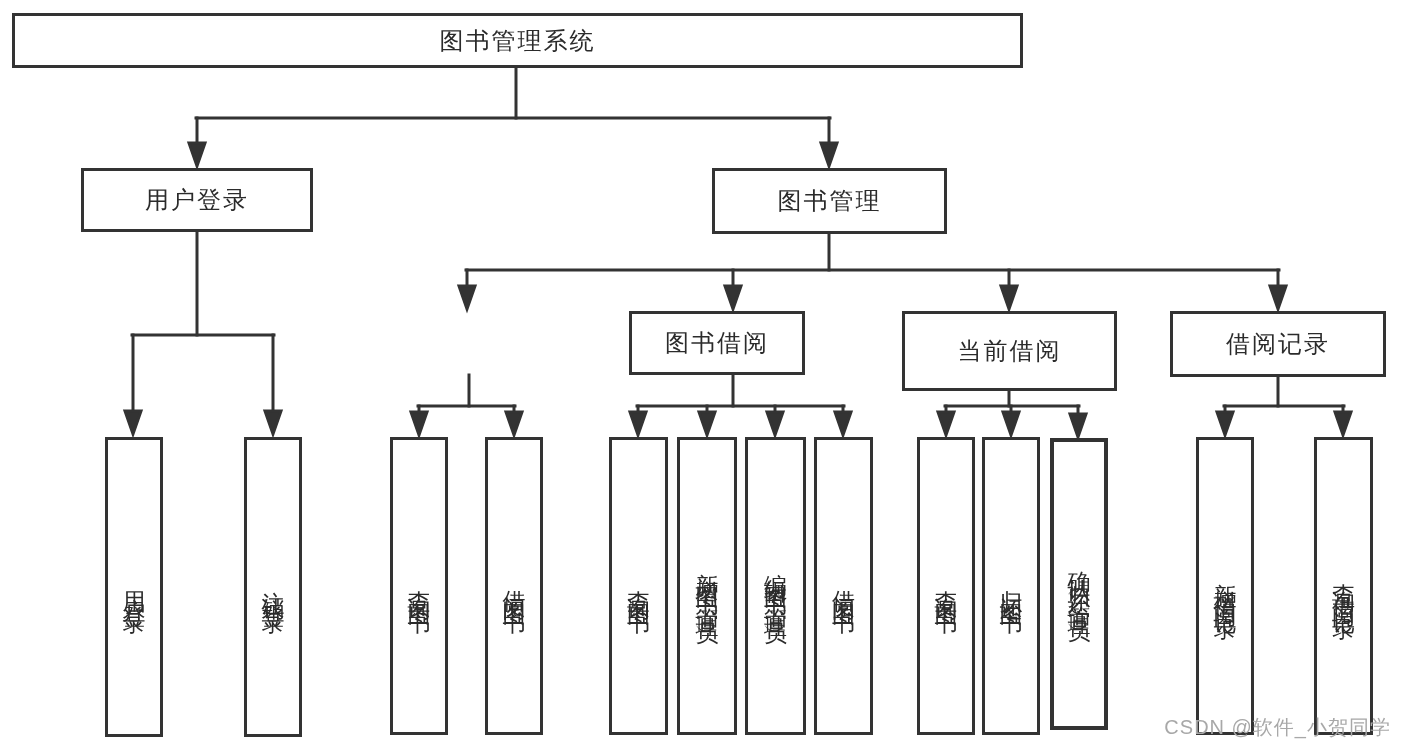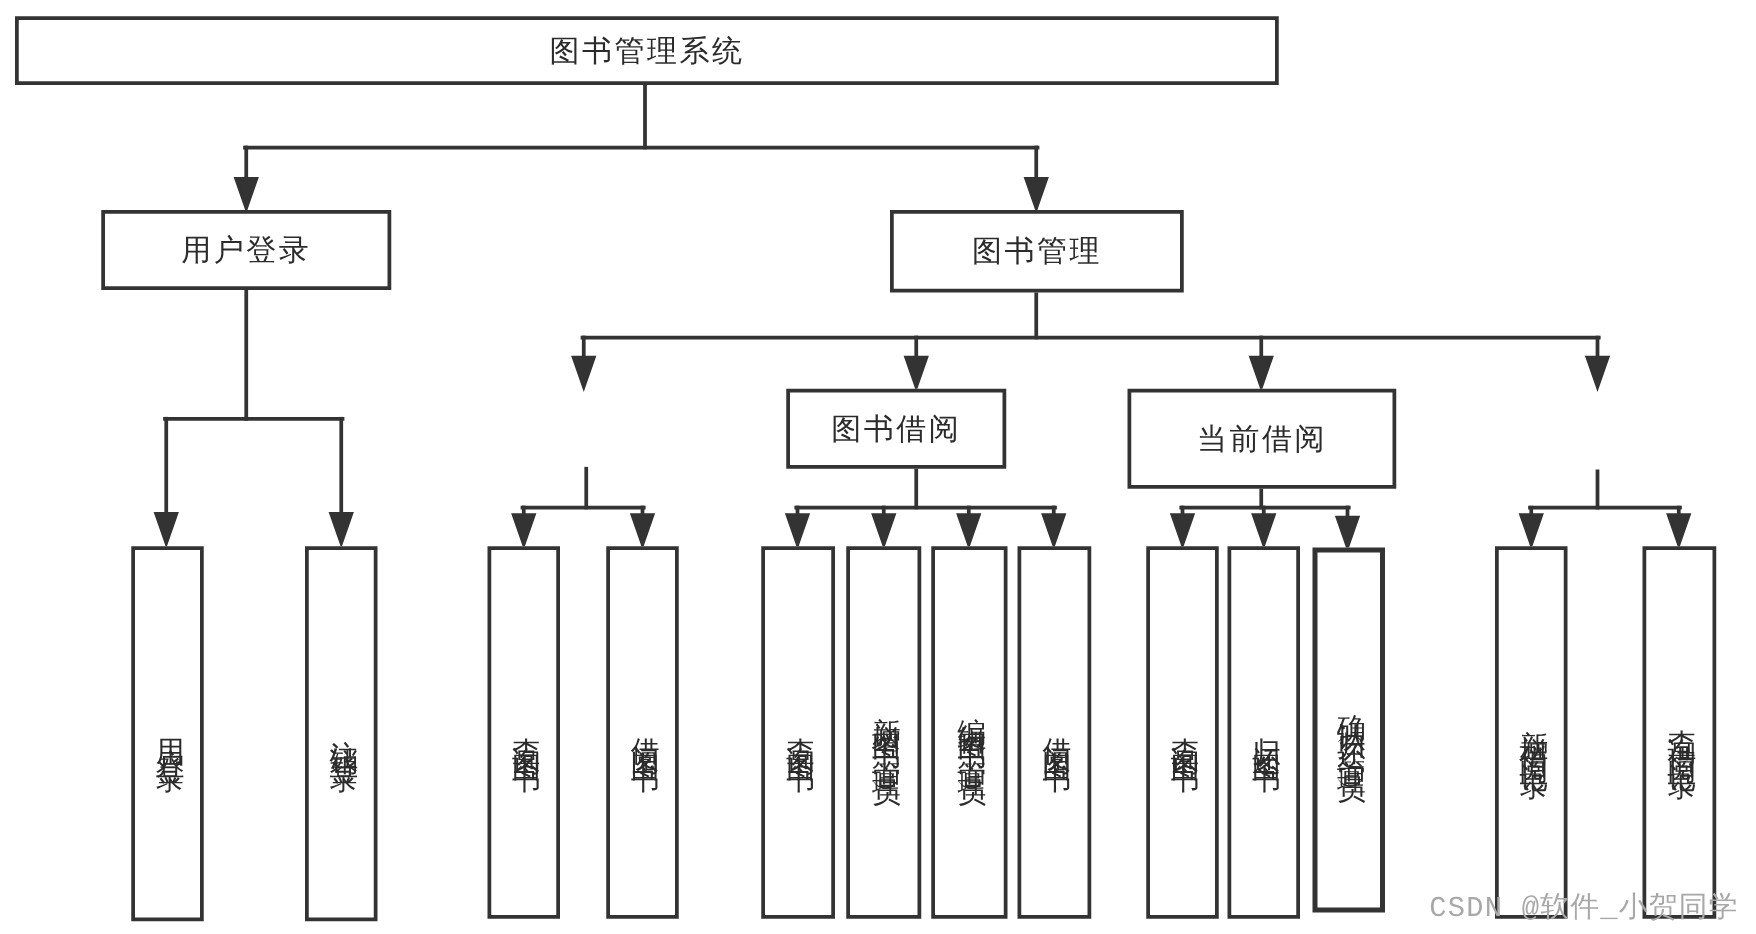--- a/index.html
+++ b/index.html
@@ -1,21 +1,21 @@
 <!DOCTYPE html>
 <html><head>
 <meta charset="utf-8">
 <style>
   html, body { margin: 0; padding: 0; background: #ffffff; }
   .canvas {
     position: relative;
     width: 1405px;
     height: 747px;
     background: #ffffff;
-    font-family: Liberation Mono, monospace;
+    font-family: Liberation Sans, sans-serif;
     overflow: hidden;
   }
   .connector-layer {
     position: absolute;
     left: 0; top: 0;
     width: 1405px; height: 747px;
     z-index: 1;
   }
   .node {
     position: absolute;
@@ -56,21 +56,21 @@
   .pos-l8  { left: 814px;  top: 437px; width: 59px; height: 298px; }
   .pos-l9  { left: 917px;  top: 437px; width: 58px; height: 298px; }
   .pos-l10 { left: 982px;  top: 437px; width: 58px; height: 298px; }
   .pos-l11 { left: 1050px; top: 438px; width: 58px; height: 292px; }
   .pos-l12 { left: 1196px; top: 437px; width: 58px; height: 298px; }
   .pos-l13 { left: 1314px; top: 437px; width: 59px; height: 298px; }
   .watermark {
     position: absolute;
     right: 14px;
     bottom: 6px;
-    font-size: 23px;
+    font-size: 20px;
     letter-spacing: 1px;
     color: #a8a8a8;
     z-index: 5;
     white-space: nowrap;
   }
 </style>
 </head>
 <body>
 
 <div class="canvas">
@@ -149,20 +149,23 @@
   <div class="node h-node pos-mgmt">
     <span>图书管理</span>
   </div>
 
   <div class="node h-node pos-borrow">
     <span>图书借阅</span>
   </div>
   <div class="node h-node pos-current">
     <span>当前借阅</span>
   </div>
+  <div class="node h-node pos-record">
+    <span>借阅记录</span>
+  </div>
 
   <div class="node leaf pos-l1">
     <span>用户登录</span>
   </div>
   <div class="node leaf pos-l2">
     <span>注销登录</span>
   </div>
   <div class="node leaf pos-l3">
     <span>查询图书</span>
   </div>

